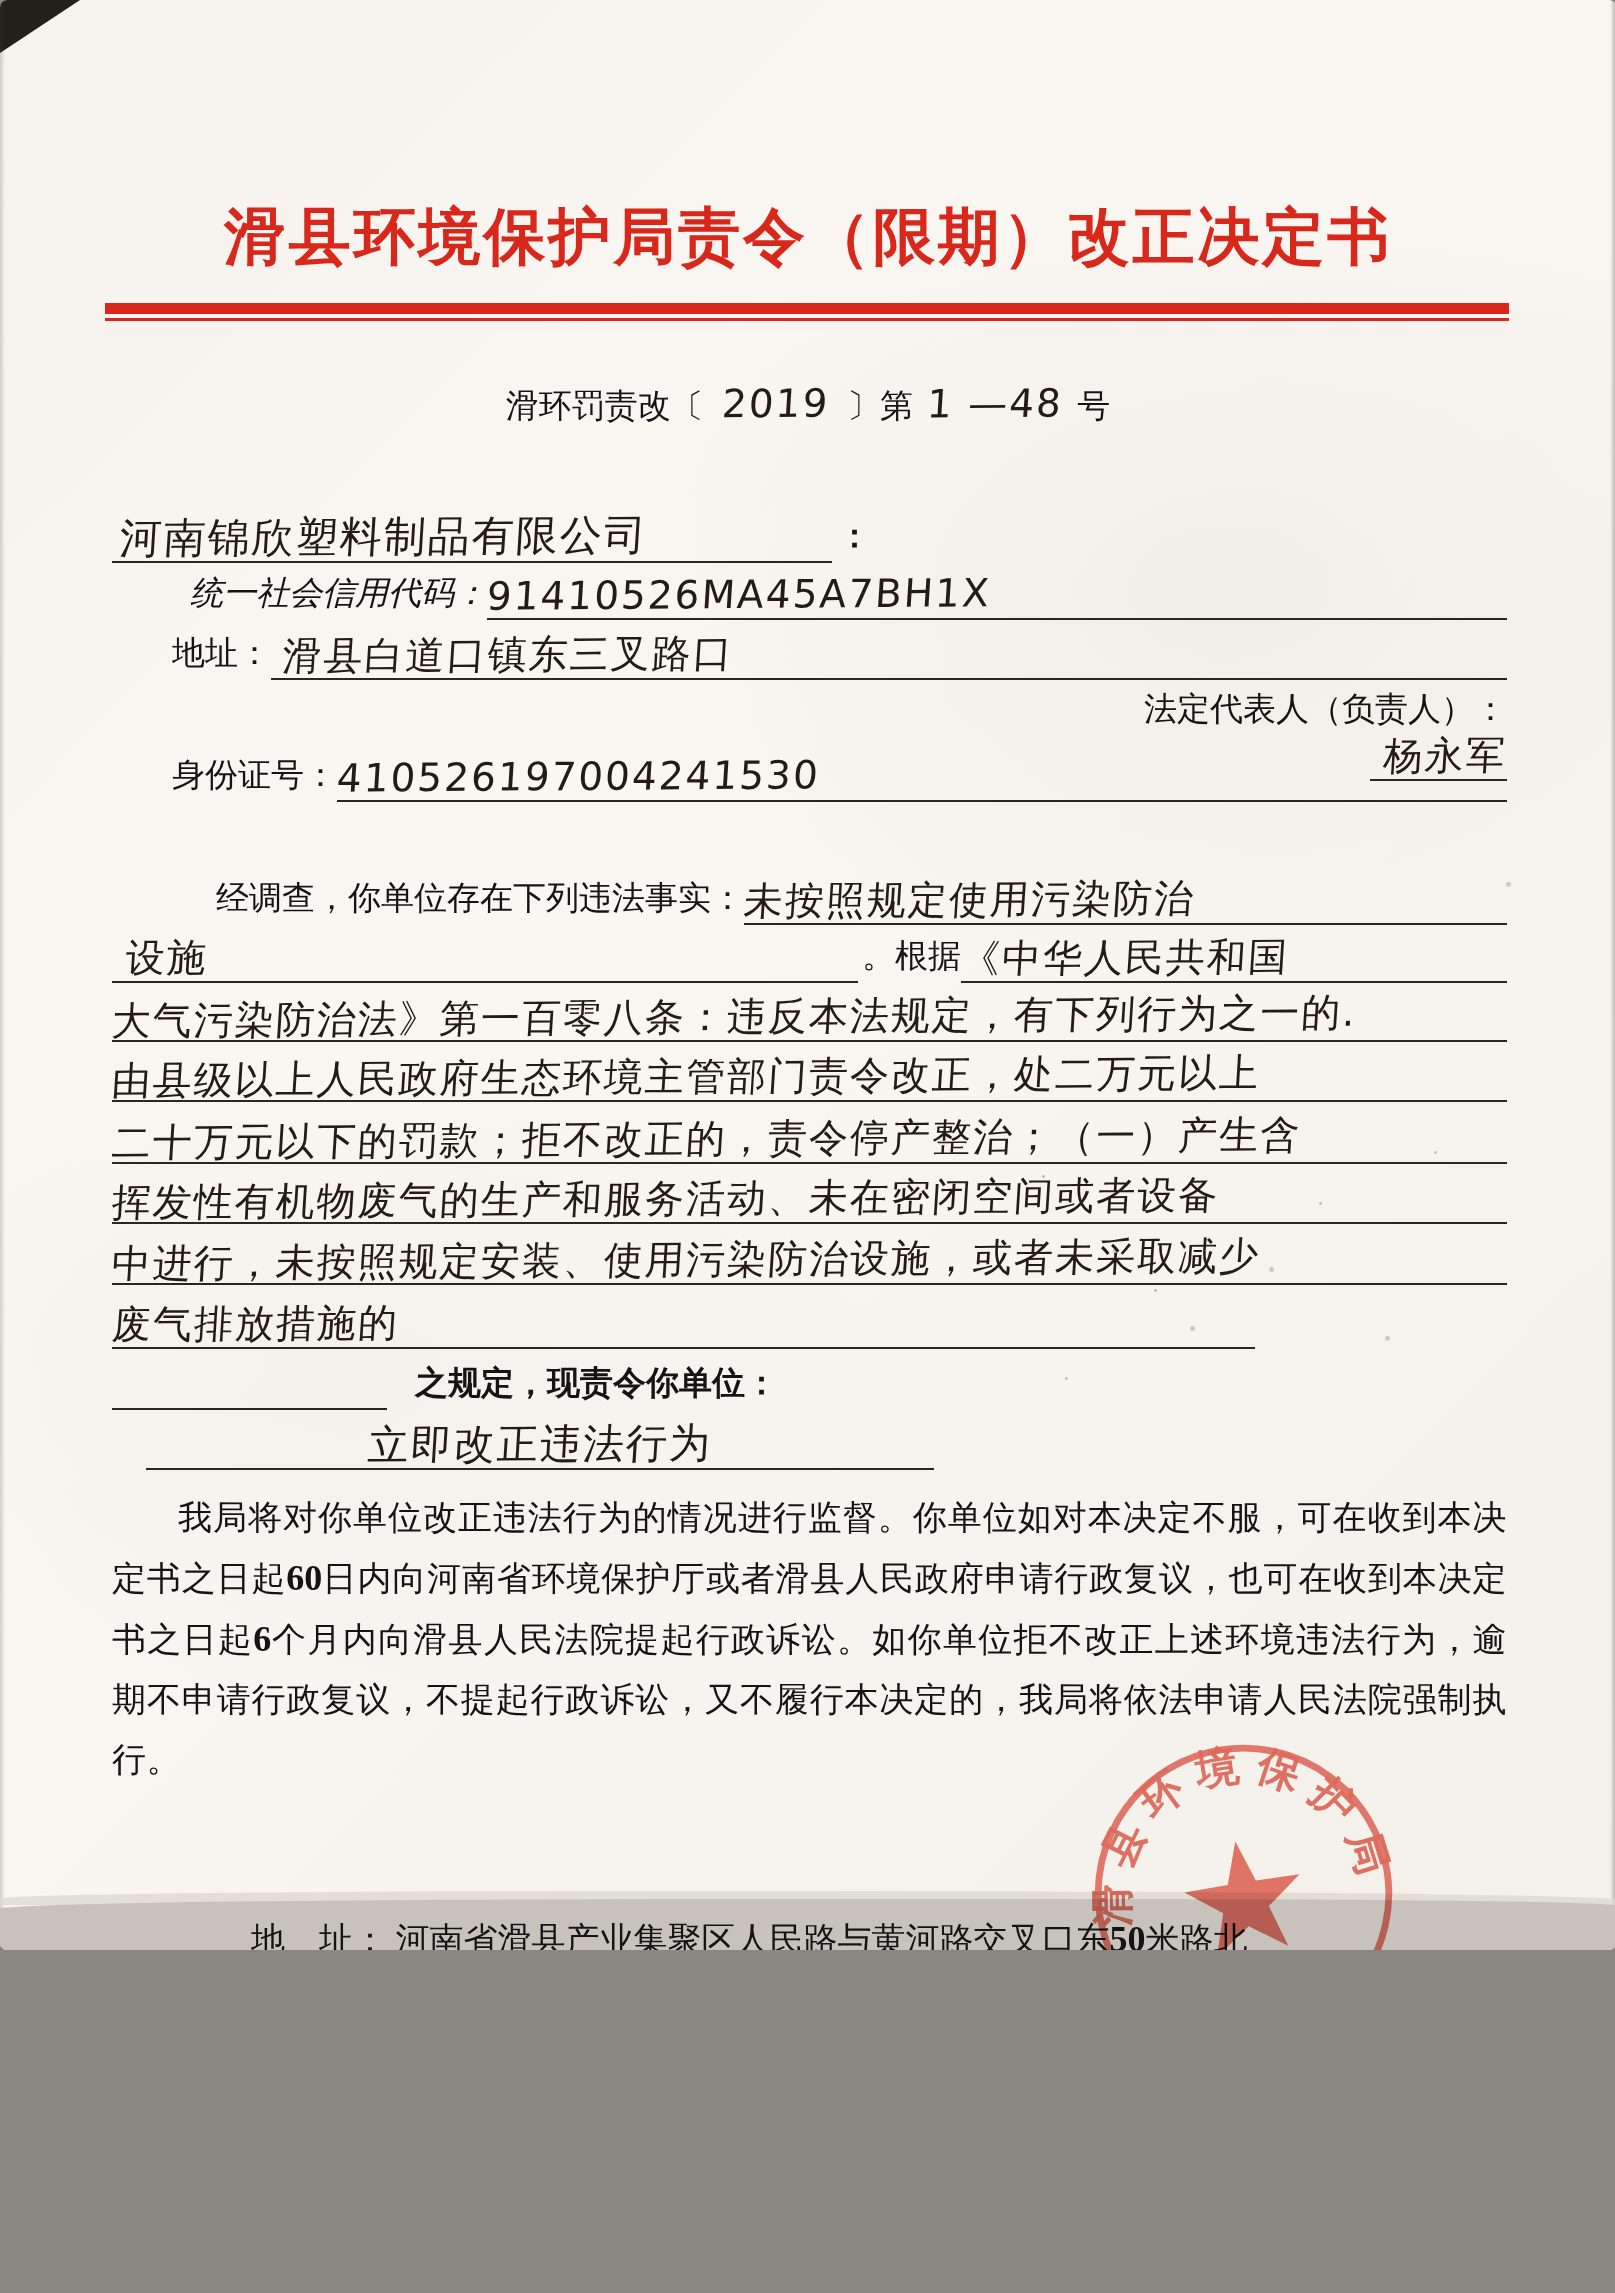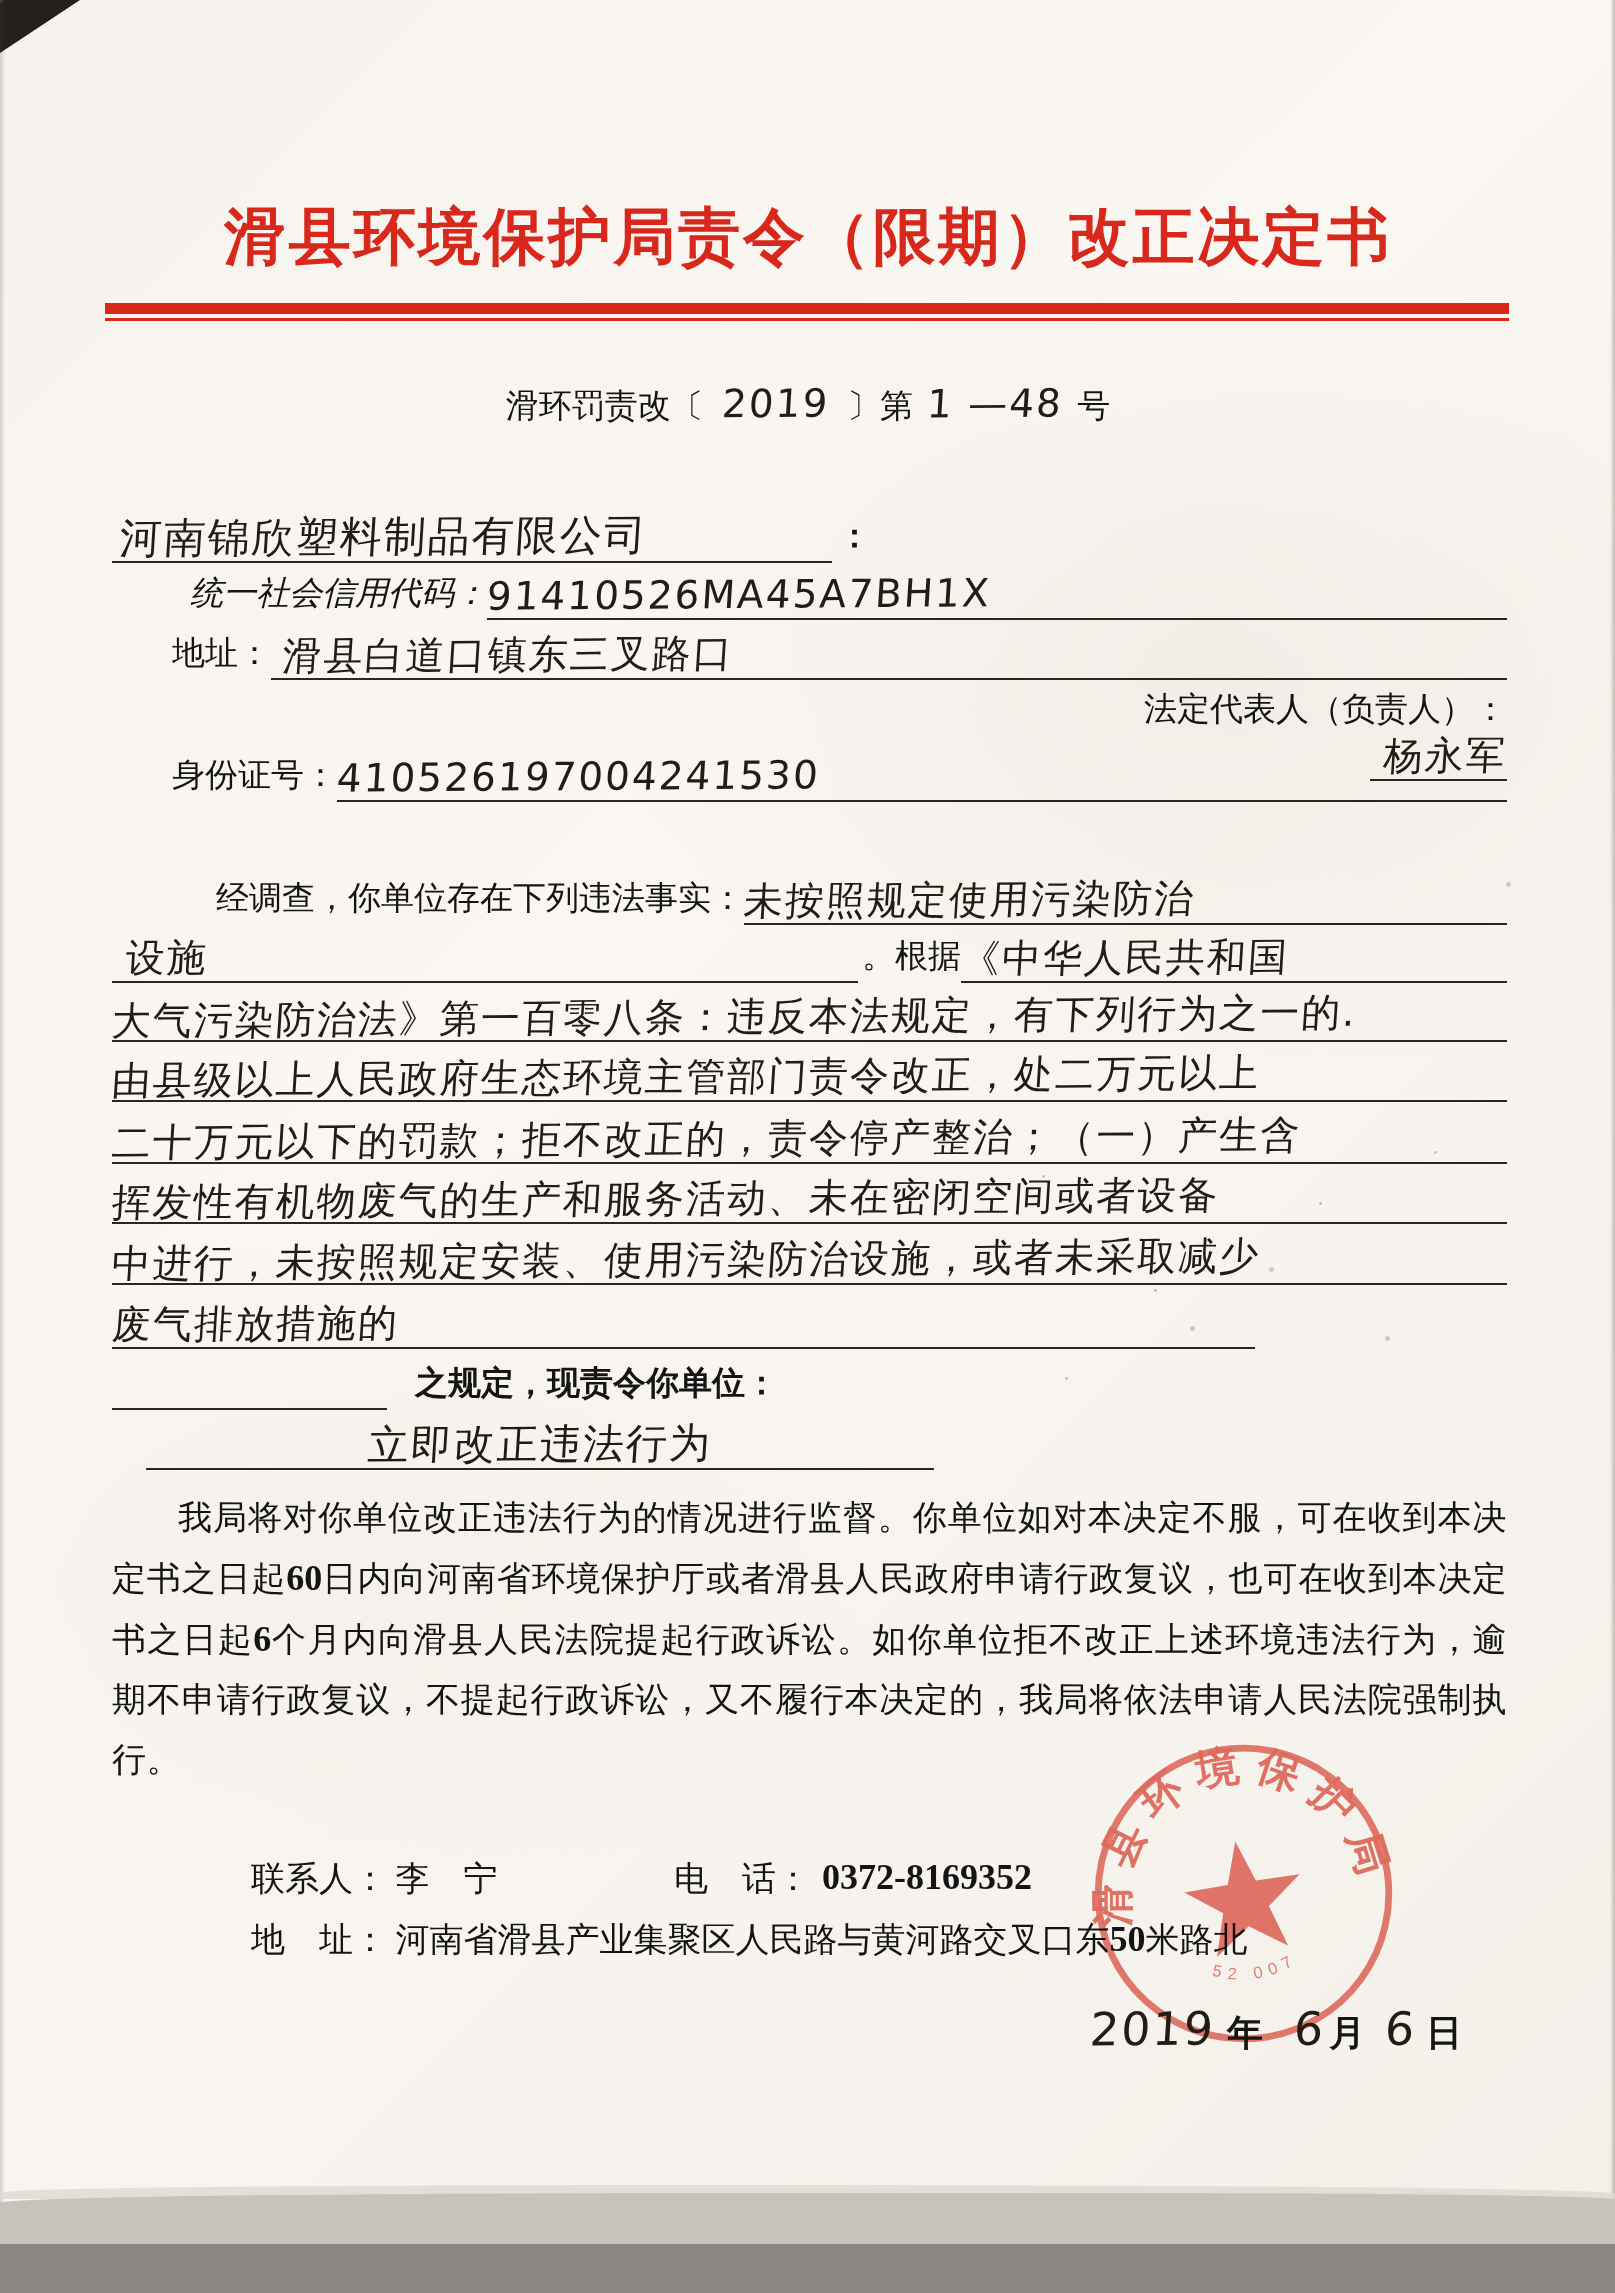--- a/index.html
+++ b/index.html
@@ -1,26 +1,27 @@
 <!DOCTYPE html>
 <html><head>
 <meta charset="utf-8">
 <style>
   html,body{margin:0;padding:0;background:#8a8783;}
   .page{
     position:relative;
-    width:1616px;height:2244px;
+    width:1616px;height:1950px;
     margin:0 auto;
     background:
       radial-gradient(ellipse 878px 585px at 75% 30%, rgba(235,230,222,.55), rgba(0,0,0,0) 70%),
       radial-gradient(ellipse 780px 488px at 20% 70%, rgba(240,236,229,.5), rgba(0,0,0,0) 70%),
       linear-gradient(135deg,#f6f3ee 0%,#faf7f3 40%,#f3efe9 100%);
     overflow:hidden;
     font-family:"Liberation Serif","DejaVu Serif",serif;
     color:#171717;
+    border-radius:7px;
   }
   
   .corner-wedge{position:absolute;left:0;top:0;width:80px;height:53px;
     background:#23201c;clip-path:polygon(0 0,100% 0,0 100%);z-index:1;}
   .edge-right{position:absolute;right:0;top:0;bottom:0;width:5.9px;
     background:linear-gradient(to left,rgba(70,64,58,.38),rgba(70,64,58,0));z-index:1;}
   .edge-left{position:absolute;left:0;top:0;bottom:0;width:4.9px;
     background:linear-gradient(to right,rgba(70,64,58,.22),rgba(70,64,58,0));z-index:1;}
   .bottom-band{position:absolute;left:0;right:0;bottom:0;height:51px;background:#c7c3bc;
     border-radius:45% 30% 0 0 / 9.8px 6.8px 0 0;z-index:1;}
@@ -176,26 +177,20 @@
   <div class="row" style="top:1413px;height:57px;">
     <span class="u" style="width:788px;margin-left:34px;justify-content:center;">
       <span class="hw hv" style="font-size:41px;">立即改正违法行为</span>
     </span>
   </div>
 
   <div class="body-par print">
     <span>我局将对你单位改正违法行为的情况进行监督。你单位如对本决定不服，可在收到本决定书之日起</span><span class="bnum">60</span><span>日内向河南省环境保护厅或者滑县人民政府申请行政复议，也可在收到本决定书之日起</span><span class="bnum">6</span><span>个月内向滑县人民法院提起行政诉讼。如你单位拒不改正上述环境违法行为，逾期不申请行政复议，不提起行政诉讼，又不履行本决定的，我局将依法申请人民法院强制执行。</span>
   </div>
 
-  <div class="contact-row" style="top:1856px;">
-    <span class="print" style="margin-left:139px;">联系人：</span>
-    <span class="print">李　宁</span>
-    <span class="print" style="position:absolute;left:562px;">电　话：</span>
-    <span class="print bnum" style="position:absolute;left:710px;">0372-8169352</span>
-  </div>
   <div class="contact-row" style="top:1917px;">
     <span class="print" style="margin-left:139px;">地　址：</span>
     <span class="print">河南省滑县产业集聚区人民路与黄河路交叉口东</span><span class="print bnum">50</span><span class="print">米路北</span>
   </div>
 
   <div class="seal-wrap">
     <svg width="355" height="355" viewBox="0 0 364 364">
       <defs>
         <path id="arcTop" d="M 62,186 A 120,120 0 0 1 302,186"></path>
         <path id="arcBottom" d="M 86,206 A 104,104 0 0 0 278,206"></path>

